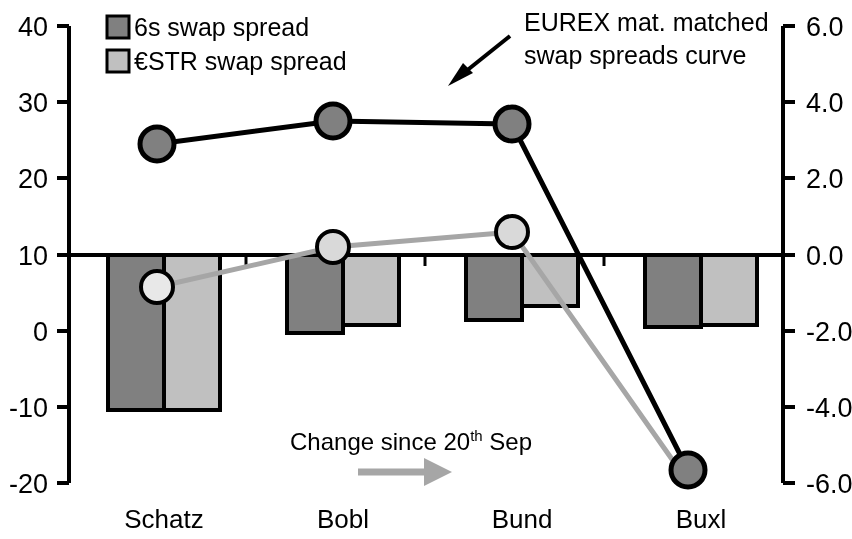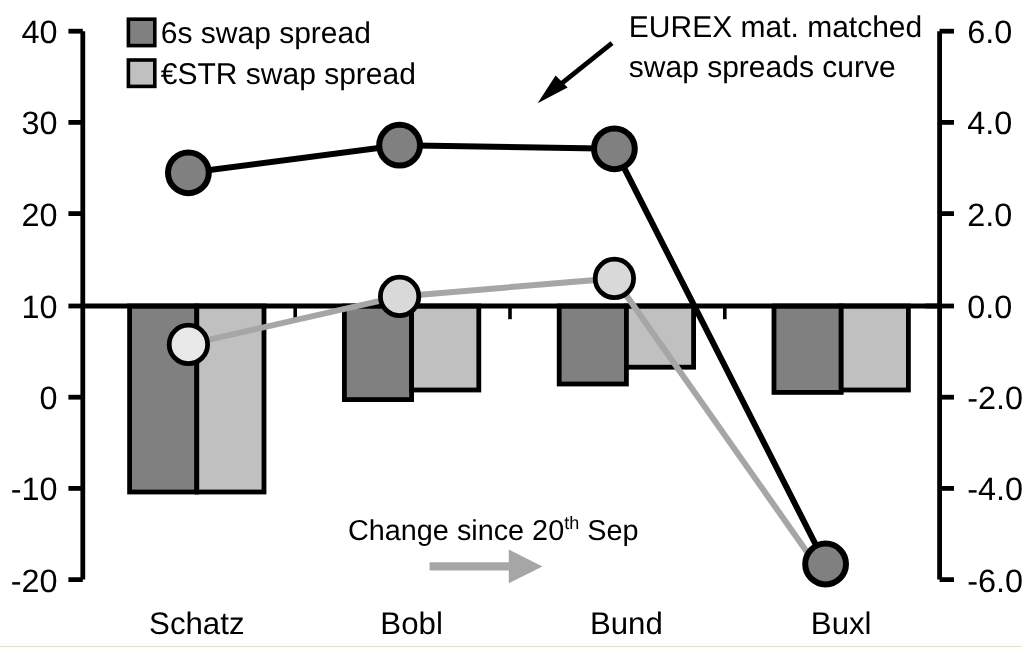--- a/index.html
+++ b/index.html
@@ -9,21 +9,21 @@
     background: #ffffff;
   }
   body {
     font-family: "Liberation Sans", sans-serif;
     color: #000000;
   }
   #chart-root {
     position: relative;
     width: 852px;
     height: 539px;
-    background: #84cc16;
+    background: #22c55e;
     overflow: hidden;
   }
   svg.chart-svg {
     position: absolute;
     left: 0;
     top: 0;
     width: 852px;
     height: 539px;
     display: block;
   }

